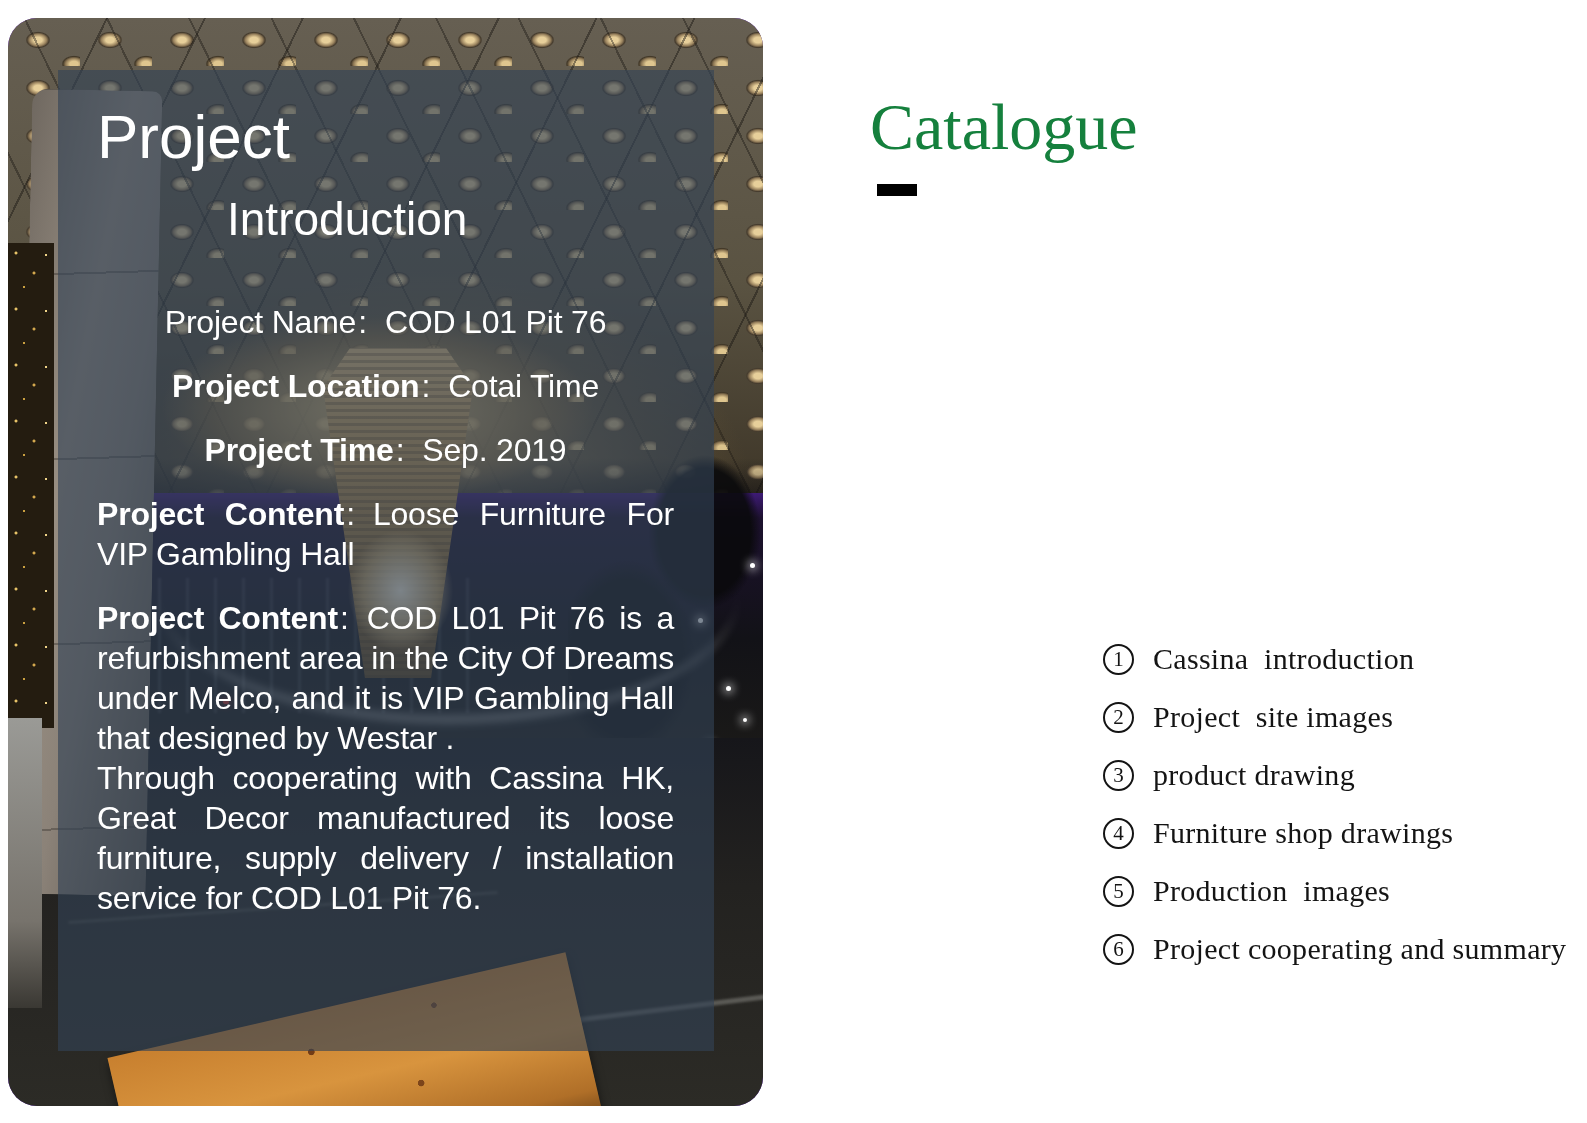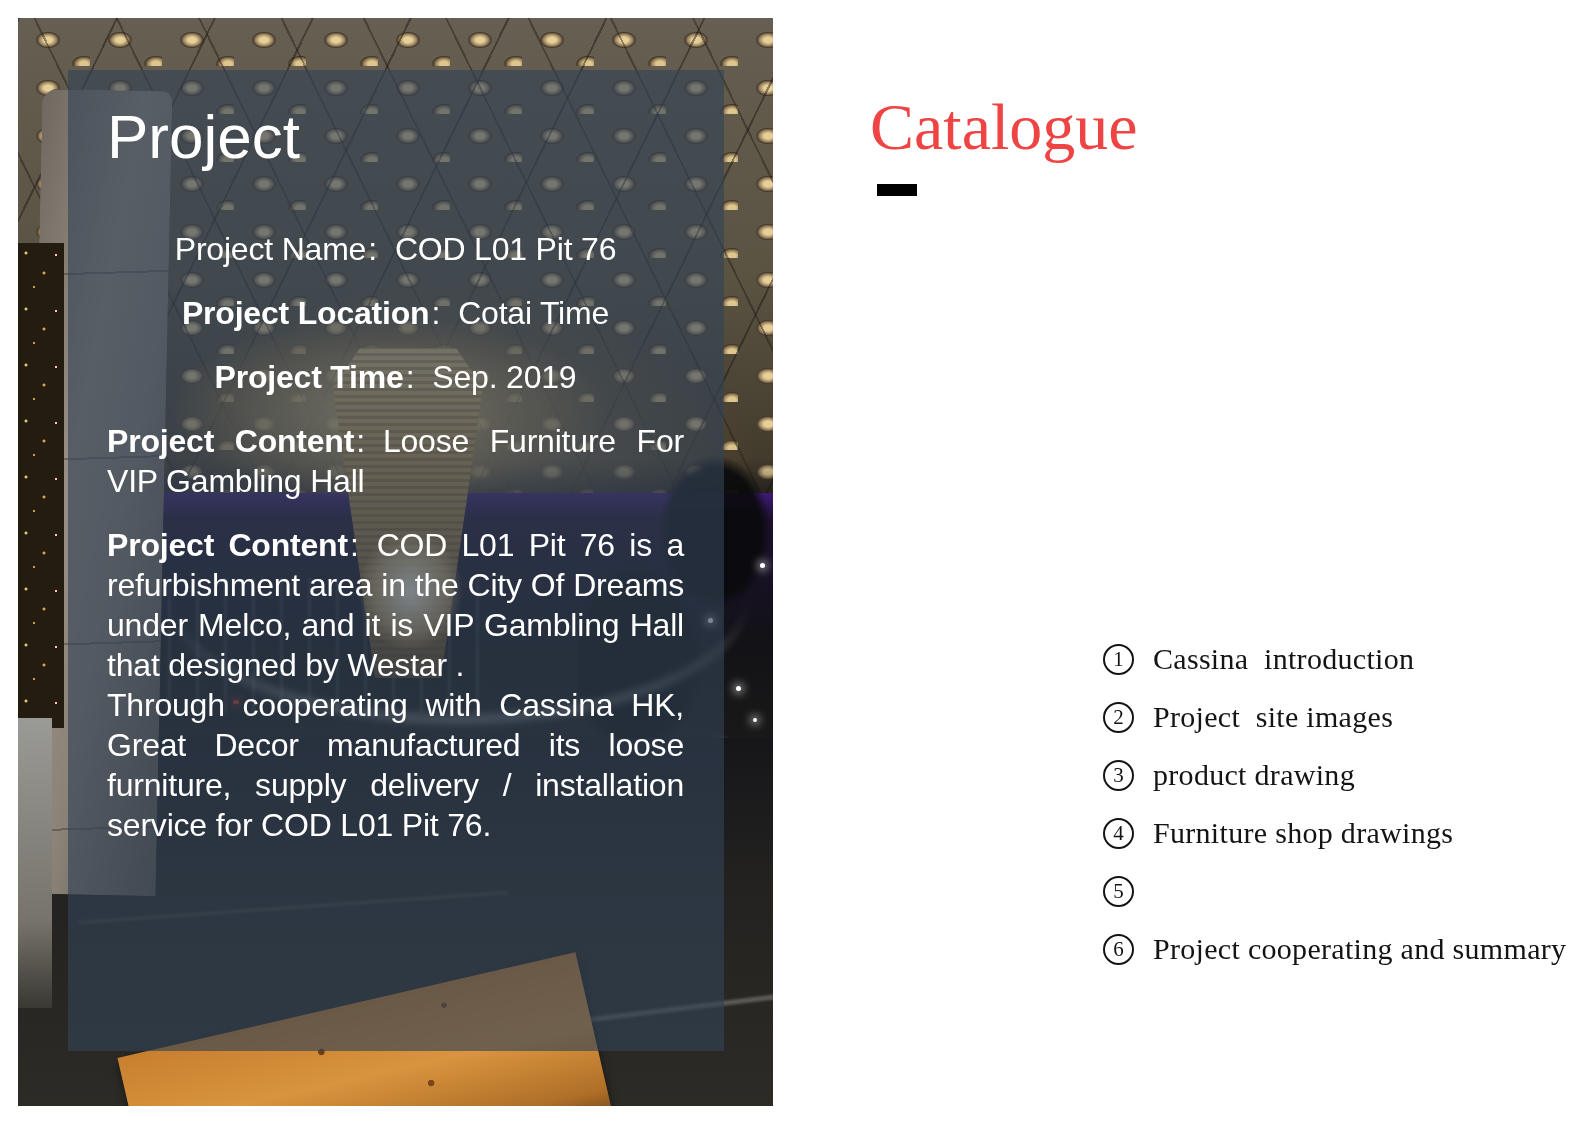--- a/index.html
+++ b/index.html
@@ -4,22 +4,22 @@
 <style>
   * { margin:0; padding:0; box-sizing:border-box; }
   html,body { background:#ffffff; }
   .page {
     position:relative; width:1587px; height:1123px; background:#ffffff;
     overflow:hidden; font-family:"Liberation Sans", sans-serif;
   }
 
   
   .photo {
-    position:absolute; left:18px; top:18px; width:755px; height:1088px;
-    background:#6d28d9; overflow:hidden;
+    position:absolute; left:8px; top:18px; width:755px; height:1088px;
+    background:#6d28d9; overflow:hidden;border-radius:29px;
   }
   .ceiling {
     position:absolute; left:0; top:0; width:100%; height:475px;
     background:
       radial-gradient(ellipse 430px 310px at 56% 102%, rgba(226,190,124,0.55), rgba(150,118,64,0.22) 55%, rgba(0,0,0,0) 75%),
       repeating-linear-gradient(116deg, rgba(25,22,18,0.45) 0 2px, rgba(0,0,0,0) 2px 88px),
       repeating-linear-gradient(64deg, rgba(25,22,18,0.40) 0 2px, rgba(0,0,0,0) 2px 74px),
       radial-gradient(ellipse 19px 13px at 30px 22px, #e7cf9a 0 22%, #97805c 45%, #463c2e 58%, rgba(0,0,0,0) 66%),
       radial-gradient(ellipse 19px 13px at 66px 46px, #dfc68f 0 22%, #8d7754 45%, #423828 58%, rgba(0,0,0,0) 66%),
       linear-gradient(180deg, #665f52 0%, #5a5342 55%, #3e3628 100%);
@@ -120,21 +120,21 @@
   .field.first { margin-top:54px; }
   .field.justify, .para { text-align:justify; }
   .para     { font-size:32px; line-height:40px; letter-spacing:-0.2px; margin-top:24px; }
   .fb       { font-weight:bold;margin-top:20px; }
   .colon    { margin:0 18px 0 2px; }
 
   
   .cat-title {
     position:absolute; left:870px; top:94px;
     font-family:"Liberation Serif", serif; font-weight:400;
-    font-size:66px; line-height:1.0; color:#ef4444;
+    font-size:66px; line-height:1.0; color:#15803d;
   }
   .cat-bar { position:absolute; left:877px; top:184px; width:40px; height:12px; background:#000000; }
   .cat-list {
     position:absolute; left:1103px; top:630px; list-style:none;
     font-family:"Liberation Serif", serif; color:#141414;
   }
   .cat-item { display:flex; align-items:center; height:58px; }
   .circ-num {
     flex:0 0 auto; width:31px; height:31px; border:2px solid #141414; border-radius:50%;
     display:inline-flex; align-items:center; justify-content:center;
@@ -167,20 +167,21 @@
     <div class="road"></div>
     <div class="curb2"></div>
     <div class="curb1"></div>
     <div class="plank"></div>
     <div class="pillar"></div>
     <div class="glitter"></div>
     <div class="lower-left-light"></div>
 
     <div class="overlay">
       <div class="p-title">Project</div>
+      <div class="p-sub">Introduction</div>
 
       <p class="field first"><span class="flabel">Project Name</span><span class="colon">:</span><span class="fvalue">COD L01 Pit 76</span></p>
 
       <p class="field"><span class="flabel fb">Project Location</span><span class="colon">:</span><span class="fvalue">Cotai Time</span></p>
 
       <p class="field"><span class="flabel fb">Project Time</span><span class="colon">:</span><span class="fvalue">Sep. 2019</span></p>
 
       <p class="field justify"><span class="flabel fb">Project Content</span><span class="colon">:</span><span class="fvalue">Loose Furniture For VIP Gambling Hall</span></p>
 
       <p class="para"><span class="flabel fb">Project Content</span><span class="colon">:</span><span>COD L01 Pit 76 is a refurbishment area in the City Of Dreams under Melco, and it is VIP Gambling Hall that designed by Westar .</span><br><span>Through cooperating with Cassina HK, Great Decor manufactured its loose furniture, supply delivery / installation service for COD L01 Pit 76.</span></p>
@@ -202,20 +203,21 @@
     <li class="cat-item">
       <span class="circ-num">3</span>
       <span class="cat-text">product drawing</span>
     </li>
     <li class="cat-item">
       <span class="circ-num">4</span>
       <span class="cat-text">Furniture shop drawings</span>
     </li>
     <li class="cat-item">
       <span class="circ-num">5</span>
+      <span class="cat-text">Production  images</span>
     </li>
     <li class="cat-item">
       <span class="circ-num">6</span>
       <span class="cat-text">Project cooperating and summary</span>
     </li>
   </ul>
 
 </div>
 
 </body></html>

